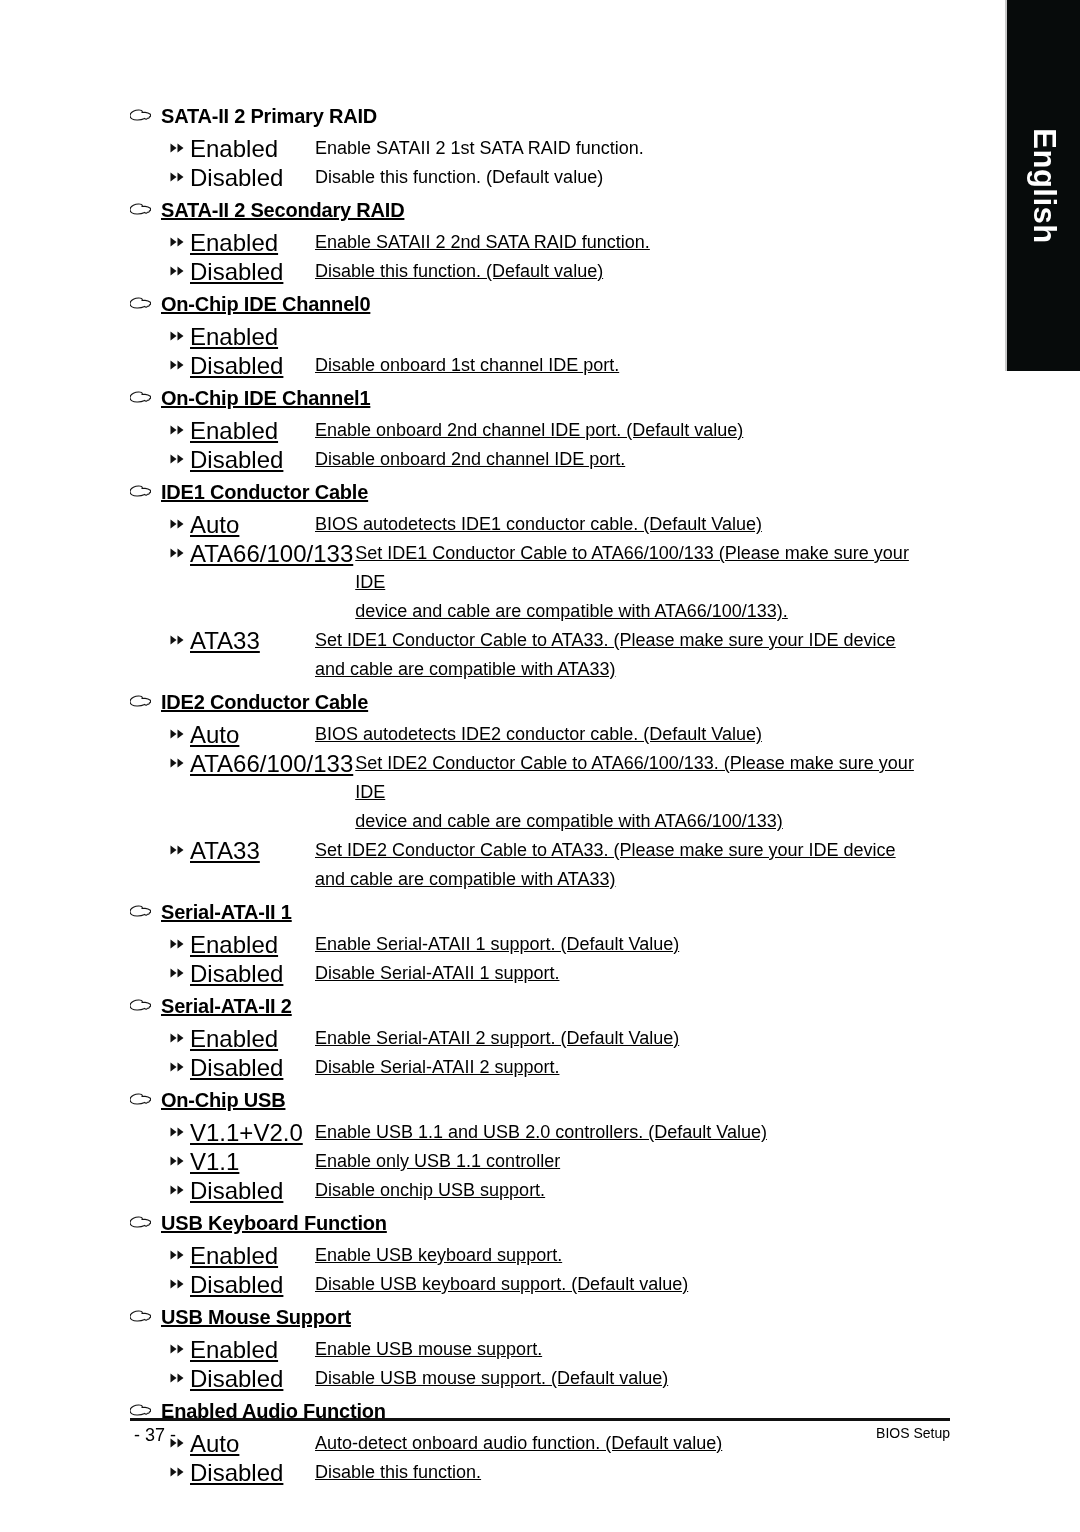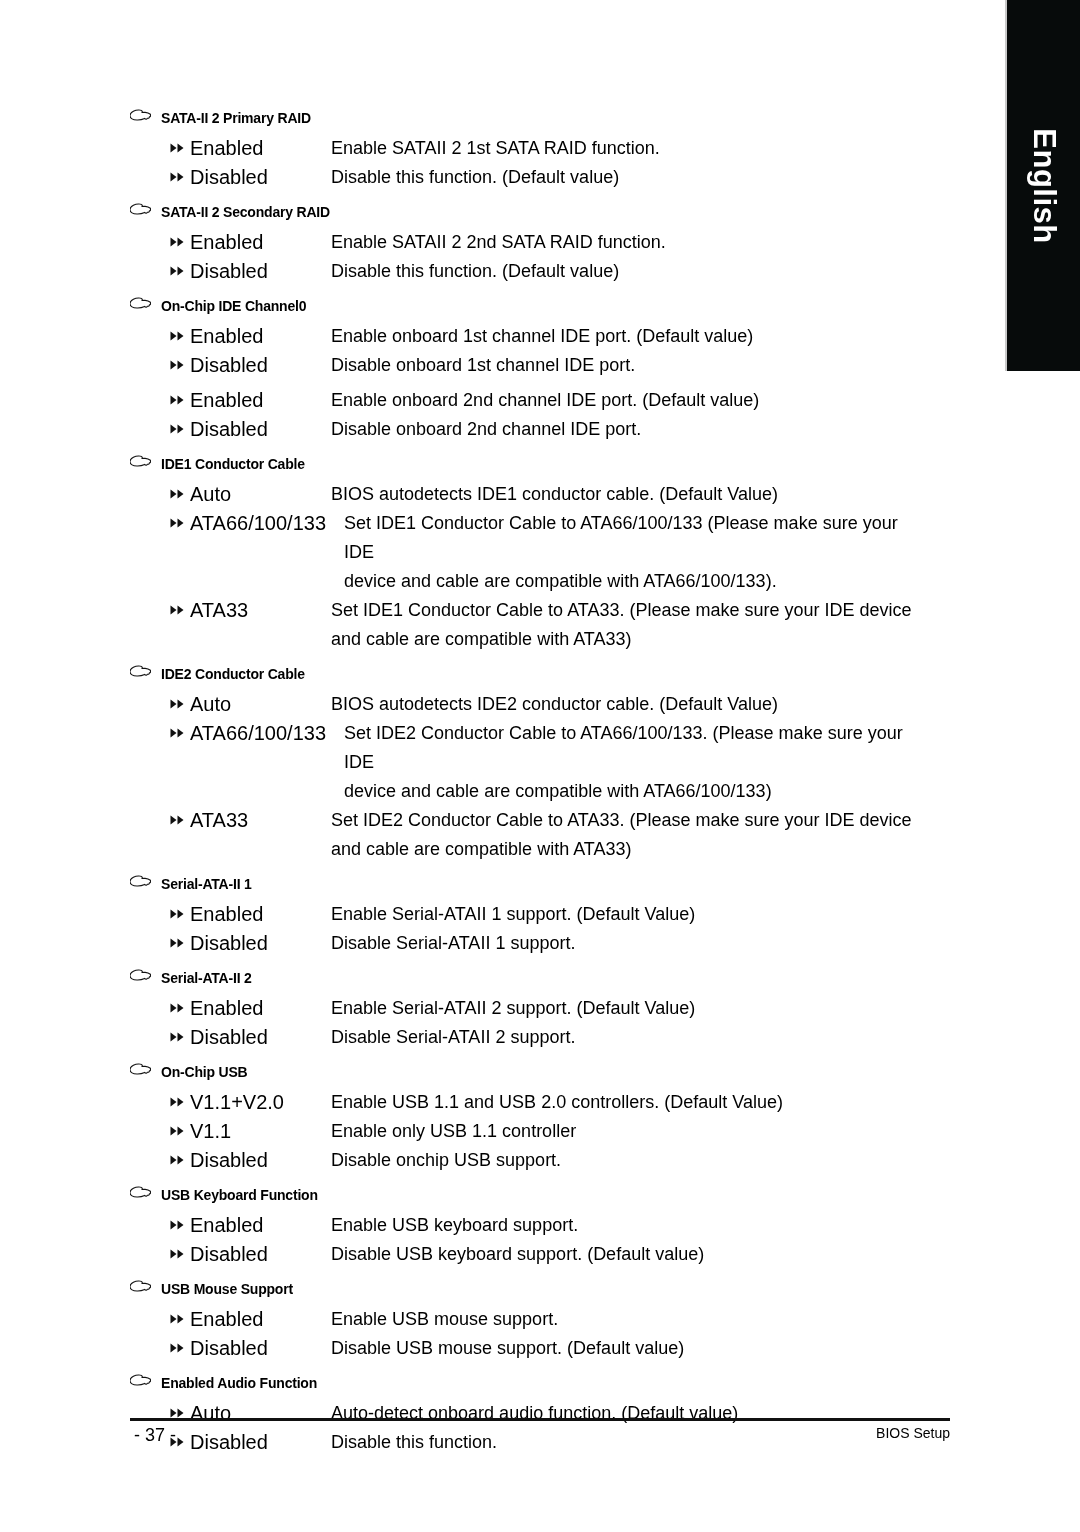--- a/index.html
+++ b/index.html
@@ -73,21 +73,21 @@
     line-height: 1;
     color: #111;
     position: relative;
     top: -1px;
   }
   .hand-icon svg {
     display: block;
     margin-top: 6px;
   }
   .section-title {
-    font-size: 14px;
+    font-size: 20px;
     font-weight: bold;
     letter-spacing: -0.2px;
     white-space: nowrap;
   }
 
   
   .option-row {
     display: flex;
     align-items: flex-start;
     min-height: 29px;
@@ -102,37 +102,38 @@
     position: relative;
     top: -1px;
   }
   .opt-marker svg {
     display: block;
     margin-top: 10px;
   }
   .opt-label {
     flex: 0 0 auto;
     min-width: 123px;
-    font-size: 20px;
+    font-size: 24px;
     line-height: 29px;
     white-space: nowrap;
-    padding-right: 18px;
+    padding-right: 2px;
   }
   .opt-desc {
     flex: 1 1 auto;
     font-size: 18px;
     line-height: 29px;
   }
   .opt-desc .cont {
     display: block;
   }
 
   
   .section + .section {
     margin-top: 4px;
+    text-decoration: underline;
   }
 
   
   .footer {
     position: absolute;
     left: 130px;
     top: 1418px;
     width: 820px;
   }
   .footer-rule {
@@ -239,34 +240,41 @@
           <span class="section-title">On-Chip IDE Channel0</span>
         </div>
         <div class="option-row">
           <span class="opt-marker">
             <svg width="15" height="10" viewBox="0 0 15 10">
               <path d="M0.5 0.5 L6.5 5 L0.5 9.5 Z" fill="#111"></path>
               <path d="M7.5 0.5 L13.5 5 L7.5 9.5 Z" fill="#111"></path>
             </svg>
           </span>
           <span class="opt-label">Enabled</span>
-          <span class="opt-desc"><span>Enable onboard 1st channel IDE port. (Default value)</span></span>
         </div>
         <div class="option-row">
           <span class="opt-marker">
             <svg width="15" height="10" viewBox="0 0 15 10">
               <path d="M0.5 0.5 L6.5 5 L0.5 9.5 Z" fill="#111"></path>
               <path d="M7.5 0.5 L13.5 5 L7.5 9.5 Z" fill="#111"></path>
             </svg>
           </span>
           <span class="opt-label">Disabled</span>
           <span class="opt-desc"><span>Disable onboard 1st channel IDE port.</span></span>
         </div>
       </div>
       <div class="section">
+        <div class="section-head">
+          <span class="hand-icon">
+            <svg width="21" height="13" viewBox="0 0 21 13">
+              <path d="M20.4 5.3c-1.5-1.1-3.4-1.7-5.3-1.9-1.1-.1-2.2-.1-3.2.1.3-.5.4-1 .2-1.4-.3-.7-1.2-1-2.5-1.1C7.7.8 5.3 1.2 3.4 2.2 1.6 3.1.4 4.5.1 6c-.3 1.5.4 3 1.9 3.9 1.5.9 3.6 1.2 5.7 1.1 2.4-.1 4.9-.7 7-1.6.4.6 1 .9 1.6.8.5-.1.9-.5 1-1 .6.2 1.2.1 1.6-.2.4-.3.6-.8.5-1.2.5 0 .9-.2 1.1-.6.2-.4.2-.9-.1-1.3l.0-.6z" fill="none" stroke="#111" stroke-width="1.1" stroke-linejoin="round"></path>
+            </svg>
+          </span>
+          <span class="section-title">On-Chip IDE Channel1</span>
+        </div>
         <div class="option-row">
           <span class="opt-marker">
             <svg width="15" height="10" viewBox="0 0 15 10">
               <path d="M0.5 0.5 L6.5 5 L0.5 9.5 Z" fill="#111"></path>
               <path d="M7.5 0.5 L13.5 5 L7.5 9.5 Z" fill="#111"></path>
             </svg>
           </span>
           <span class="opt-label">Enabled</span>
           <span class="opt-desc"><span>Enable onboard 2nd channel IDE port. (Default value)</span></span>
         </div>

